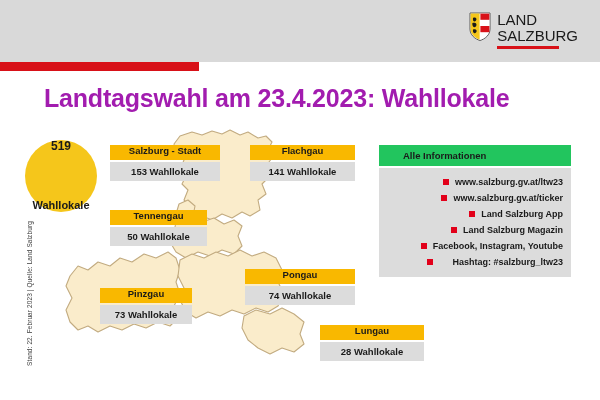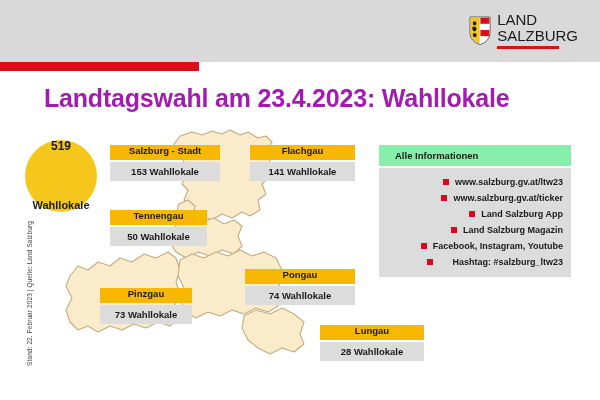--- a/index.html
+++ b/index.html
@@ -34,21 +34,21 @@
     left: 0; top: 62px;
     width: 199px; height: 9px;
     background: #d81118;
   }
 
   
   .logo {
     position: absolute;
     right: 22px; top: 12px;
     display: flex;
-    align-items: center;
+    align-items: flex-start;
     gap: 6px;
   }
   .logo-shield {
     width: 22px; height: 29px;
     position: relative;
     flex: none;
   }
   .logo-text {
     display: flex;
     flex-direction: column;
@@ -159,25 +159,25 @@
   .callout-pinzgau       { left: 100px; top: 288px; width: 92px; }
   .callout-lungau        { left: 320px; top: 325px; width: 104px; }
 
   
   .info-panel {
     position: absolute;
     left: 379px; top: 145px;
     width: 192px;
   }
   .info-head {
-    background: #86efac;
+    background: #22c55e;
     color: #1a1a1a;
     font-size: 9.5px;
     font-weight: bold;
-    padding: 5px 16px;
+    padding: 5px 24px;
   }
   .info-body {
     background: #dcdcdc;
     padding: 9px 8px 10px 8px;
     margin-top: 2px;
   }
   .info-item {
     display: flex;
     align-items: center;
     gap: 6px;

